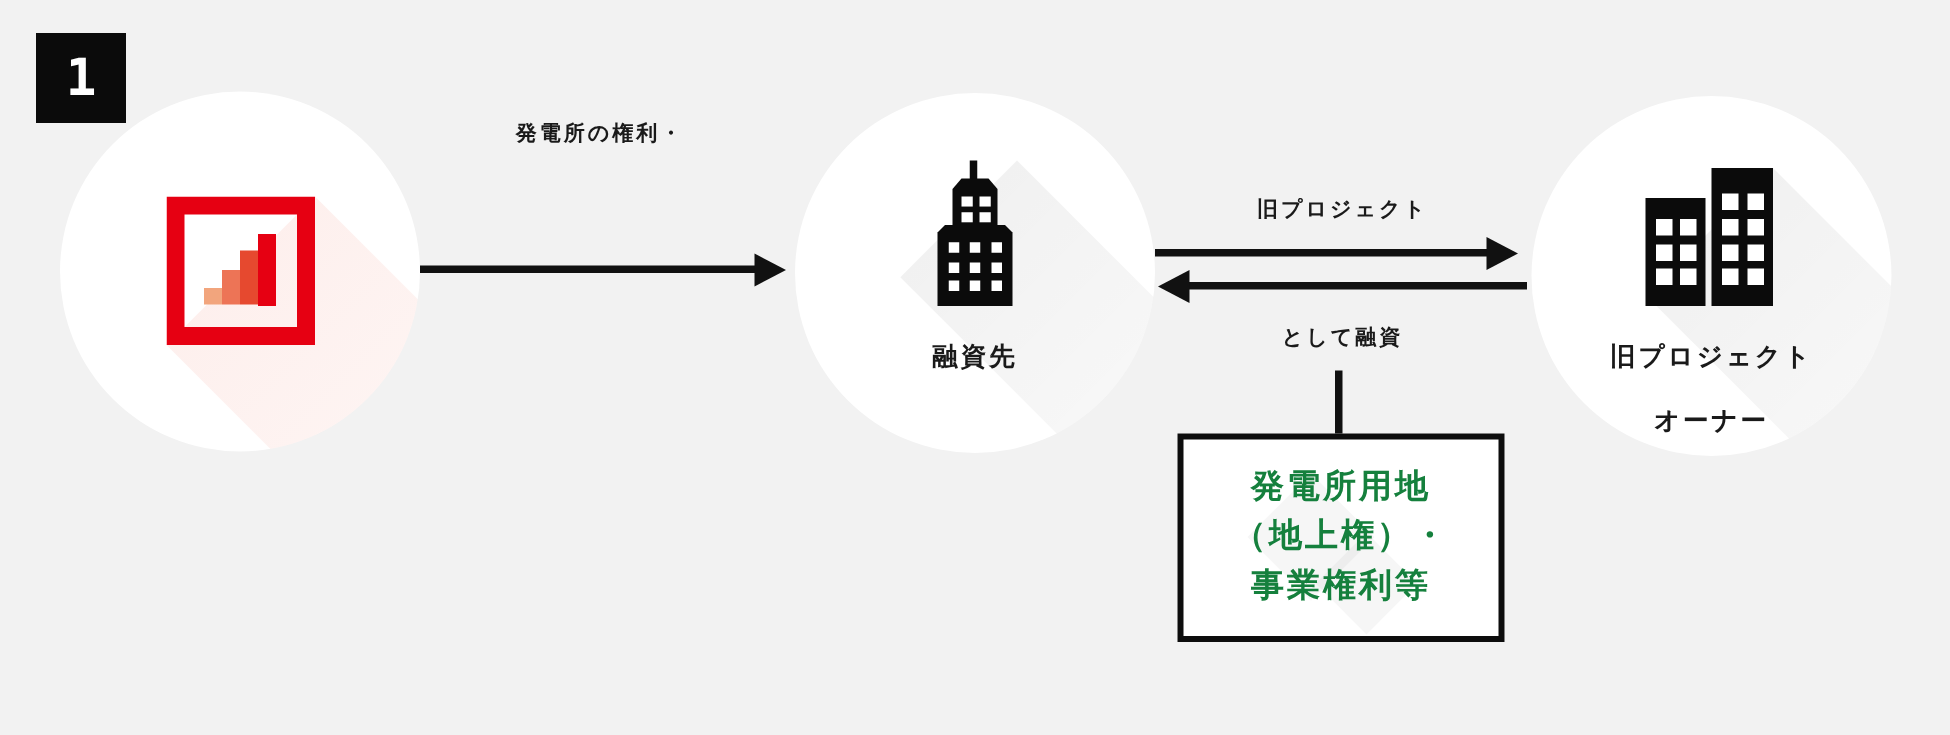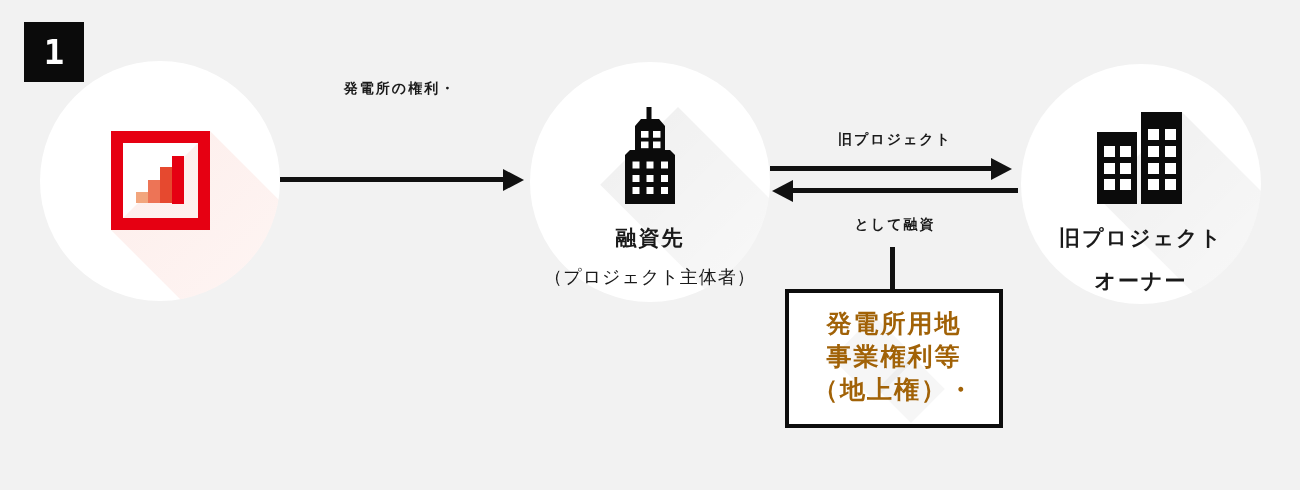--- a/index.html
+++ b/index.html
@@ -21,39 +21,39 @@
   .badge{
     position:absolute;left:24px;top:22px;width:60px;height:60px;background:#0b0b0b;
     display:flex;align-items:center;justify-content:center;
     color:#fff;font-family:"DejaVu Sans Mono", monospace;font-size:34px;font-weight:700;
   }
   .lbl{
     position:absolute;text-align:center;color:#1a1a1a;
     letter-spacing:2px;white-space:nowrap;
   }
   .flow-label{font-size:14px;line-height:31px;font-weight:700;}
-  .node-title{font-size:21px;line-height:28px;font-weight:700;}
+  .node-title{font-size:17px;line-height:28px;font-weight:700;}
   .node-sub{font-size:18px;font-weight:400;letter-spacing:1px;}
   .arrow{position:absolute;height:5px;background:#111;}
   .arrow-right::after{
     content:"";position:absolute;right:-20px;top:-8.5px;width:0;height:0;
     border-left:21px solid #111;border-top:11px solid transparent;border-bottom:11px solid transparent;
   }
   .arrow-left::before{
     content:"";position:absolute;left:-20px;top:-8.5px;width:0;height:0;
     border-right:21px solid #111;border-top:11px solid transparent;border-bottom:11px solid transparent;
   }
   .connector{position:absolute;width:5px;background:#111;}
   .asset-box{
     position:absolute;left:785px;top:289px;width:218px;height:139px;
     background:#ffffff;border:4px solid #0d0d0d;box-sizing:border-box;overflow:hidden;
   }
   .asset-text{
     position:absolute;left:0;top:14px;width:100%;text-align:center;
-    font-size:25px;font-weight:700;line-height:33px;letter-spacing:2px;color:#a16207;
+    font-size:22px;font-weight:700;line-height:33px;letter-spacing:2px;color:#15803d;
   }
   .box-wm{position:absolute;background:rgba(0,0,0,0.035);transform:rotate(45deg);}
 </style>
 </head>
 <body>
 
 <div class="canvas">
 
   <div class="badge">
     <span>1</span>
@@ -90,37 +90,36 @@
       <rect x="39" y="57.5" width="7" height="7" fill="#ffffff"></rect>
       <rect x="10.5" y="71" width="7" height="7" fill="#ffffff"></rect>
       <rect x="24.5" y="71" width="7" height="7" fill="#ffffff"></rect>
       <rect x="39" y="71" width="7" height="7" fill="#ffffff"></rect>
       <rect x="10.5" y="83" width="7" height="7" fill="#ffffff"></rect>
       <rect x="24.5" y="83" width="7" height="7" fill="#ffffff"></rect>
       <rect x="39" y="83" width="7" height="7" fill="#ffffff"></rect>
     </svg>
   </div>
   <div class="lbl node-title" style="left:530px;top:224px;width:240px;">融資先</div>
-  <div class="lbl node-sub" style="left:500px;top:265px;width:300px;">（プロジェクト主体者）</div>
 
   <div class="lbl flow-label" style="left:770px;top:124px;width:250px;">旧プロジェクト</div>
   <div class="arrow arrow-right" style="left:770px;top:166px;width:222px;"></div>
 
   <div class="arrow arrow-left" style="left:792px;top:188px;width:226px;"></div>
   <div class="lbl flow-label" style="left:770px;top:209px;width:250px;">として融資</div>
 
   <div class="connector" style="left:890px;top:247px;height:43px;"></div>
 
   <div class="asset-box">
     <div class="box-wm" style="left:55px;top:35px;width:60px;height:60px;"></div>
     <div class="box-wm" style="left:98px;top:72px;width:48px;height:48px;"></div>
     <div class="asset-text">
       <div>発電所用地</div>
+      <div>（地上権）・</div>
       <div>事業権利等</div>
-      <div>（地上権）・</div>
     </div>
   </div>
 
   <div class="circle" style="left:1021px;top:64px;">
     <div class="longshadow shadow-gray" style="left:161px;top:48px;width:260px;height:120px;"></div>
     <svg class="icon-abs" style="left:74px;top:46px;" width="90" height="94" viewBox="0 0 90 94">
       <rect x="2" y="22" width="40" height="72" fill="#0b0b0b"></rect>
       <rect x="46" y="2" width="41" height="92" fill="#0b0b0b"></rect>
       <rect x="9" y="36" width="11" height="11" fill="#ffffff"></rect>
       <rect x="25" y="36" width="11" height="11" fill="#ffffff"></rect>

